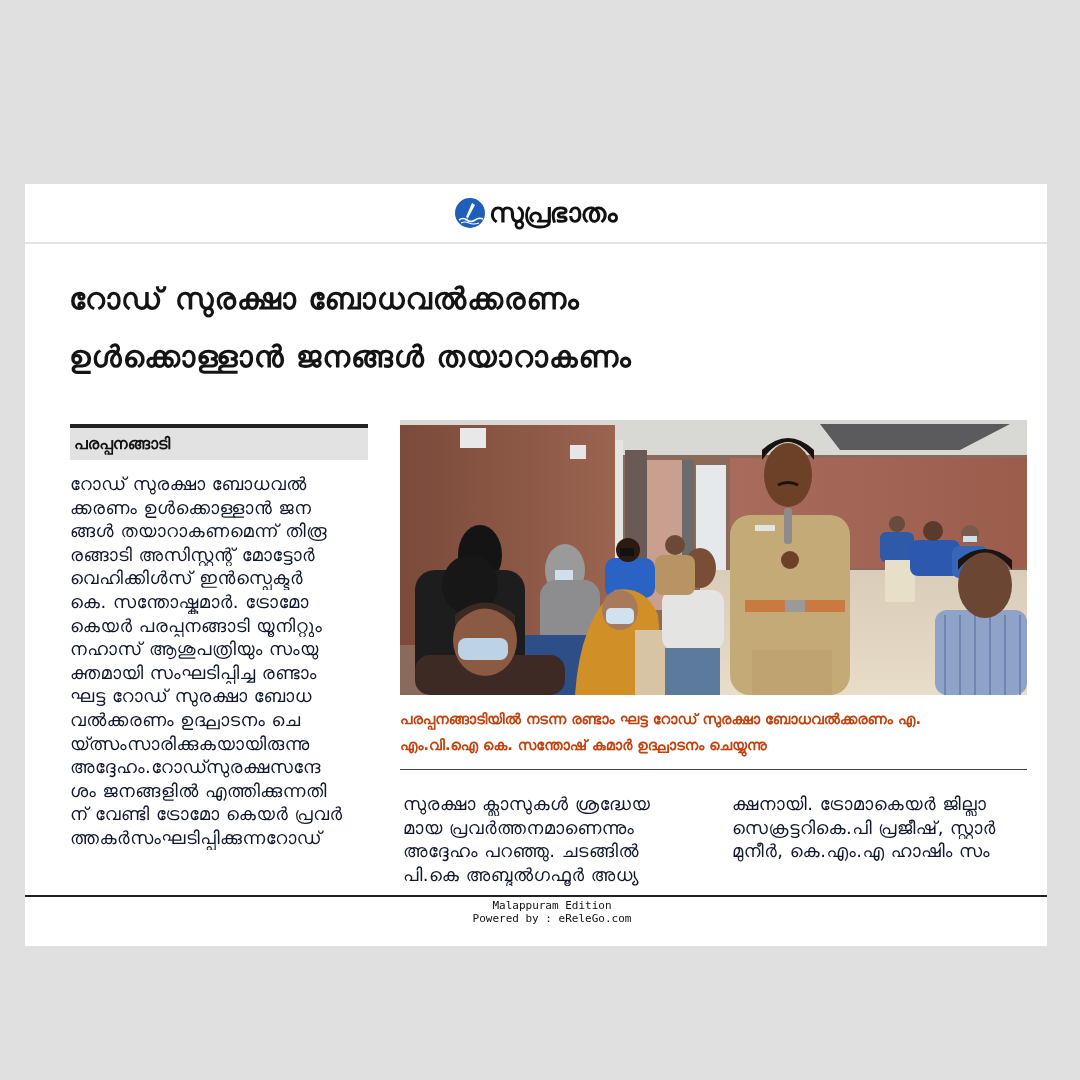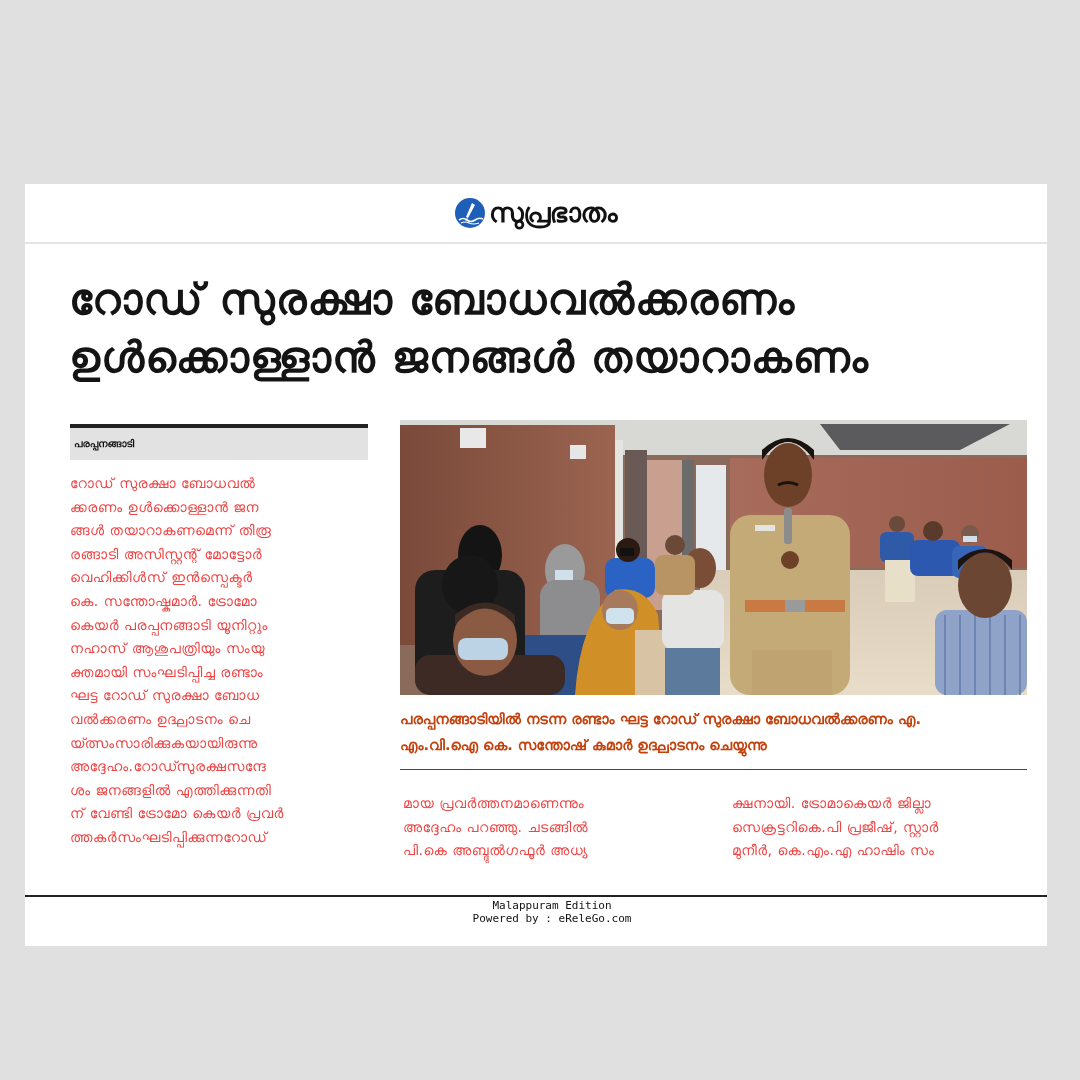--- a/index.html
+++ b/index.html
@@ -2,26 +2,26 @@
 <html><head>
 <meta charset="utf-8">
 <style>
   html, body { margin:0; padding:0; }
   body { width:1080px; height:1080px; background:#e0e0e0; position:relative; overflow:hidden; font-family:"DejaVu Sans", sans-serif; color:#111; }
   .paper { position:absolute; left:25px; top:184px; width:1022px; height:762px; background:#fff; }
   .masthead { position:absolute; left:0; top:0; width:1022px; height:58px; border-bottom:2px solid #e4e4e4; display:flex; align-items:center; justify-content:center; }
   .logo-icon { width:30px; height:30px; border-radius:50%; background:#1f5fb8; position:relative; margin-right:4px; overflow:hidden; }
   .logo-icon svg { position:absolute; left:0; top:0; }
   .logo-text { font-family:"DejaVu Sans", sans-serif; font-weight:bold; font-size:27px; letter-spacing:-0.5px; color:#111; }
-  .headline { position:absolute; left:44px; top:86px; width:960px; font-weight:bold; font-size:43px; line-height:58px; letter-spacing:1px; color:#141414; font-family:"DejaVu Sans", sans-serif; }
+  .headline { position:absolute; left:44px; top:86px; width:960px; font-weight:bold; font-size:30px; line-height:58px; letter-spacing:1px; color:#141414; font-family:"DejaVu Sans", sans-serif; }
   .headline div { white-space:nowrap; }
   .leftcol { position:absolute; left:45px; top:240px; width:298px; }
   .kicker-rule { height:4px; background:#222; }
-  .kicker { background:#e2e2e2; height:32px; line-height:32px; padding-left:4px; font-weight:bold; font-size:10px; color:#111; }
-  .body-text { font-size:14px; line-height:23.6px; color:#ef4444; margin-top:12px; text-align:justify; letter-spacing:0.5px; }
+  .kicker { background:#e2e2e2; height:32px; line-height:32px; padding-left:4px; font-weight:bold; font-size:16px; color:#111; }
+  .body-text { font-size:18px; line-height:23.6px; color:#0f172a; margin-top:12px; text-align:justify; letter-spacing:0.5px; }
   .body-text div { white-space:nowrap; overflow:hidden; }
   .photo { position:absolute; left:375px; top:236px; width:627px; height:275px; overflow:hidden; background:#8a6a5a; }
   .caption { position:absolute; left:375px; top:522px; width:627px; font-weight:bold; font-size:14.5px; line-height:26px; color:#c2410c; }
   .caption div { white-space:nowrap; }
   .caption-rule { position:absolute; left:375px; top:585px; width:627px; height:1px; background:#444; }
   .col2 { position:absolute; left:378px; top:608px; width:300px; }
   .col3 { position:absolute; left:707px; top:608px; width:300px; }
   .col2 .body-text, .col3 .body-text { margin-top:0; }
   .bottom-rule { position:absolute; left:0; top:711px; width:1022px; height:2px; background:#222; }
   .footer { position:absolute; left:16px; top:716px; width:1022px; text-align:center; font-family:"DejaVu Sans Mono", monospace; font-size:11px; line-height:12.5px; color:#111; }
@@ -172,20 +172,21 @@
     </div>
 
     <div class="caption">
       <div>പരപ്പനങ്ങാടിയിൽ നടന്ന രണ്ടാം ഘട്ട റോഡ് സുരക്ഷാ ബോധവൽക്കരണം എ.</div>
       <div>എം.വി.ഐ കെ. സന്തോഷ് കുമാർ ഉദ്ഘാടനം ചെയ്യുന്നു</div>
     </div>
     <div class="caption-rule"></div>
 
     <div class="col2">
       <div class="body-text">
+        <div>സുരക്ഷാ ക്ലാസുകൾ ശ്രദ്ധേയ</div>
         <div>മായ പ്രവർത്തനമാണെന്നും</div>
         <div>അദ്ദേഹം പറഞ്ഞു. ചടങ്ങിൽ</div>
         <div>പി.കെ അബ്ദുൽഗഫൂർ അധ്യ</div>
       </div>
     </div>
 
     <div class="col3">
       <div class="body-text">
         <div>ക്ഷനായി. ട്രോമാകെയർ ജില്ലാ</div>
         <div>സെക്രട്ടറികെ.പി പ്രജീഷ്, സ്റ്റാർ</div>

